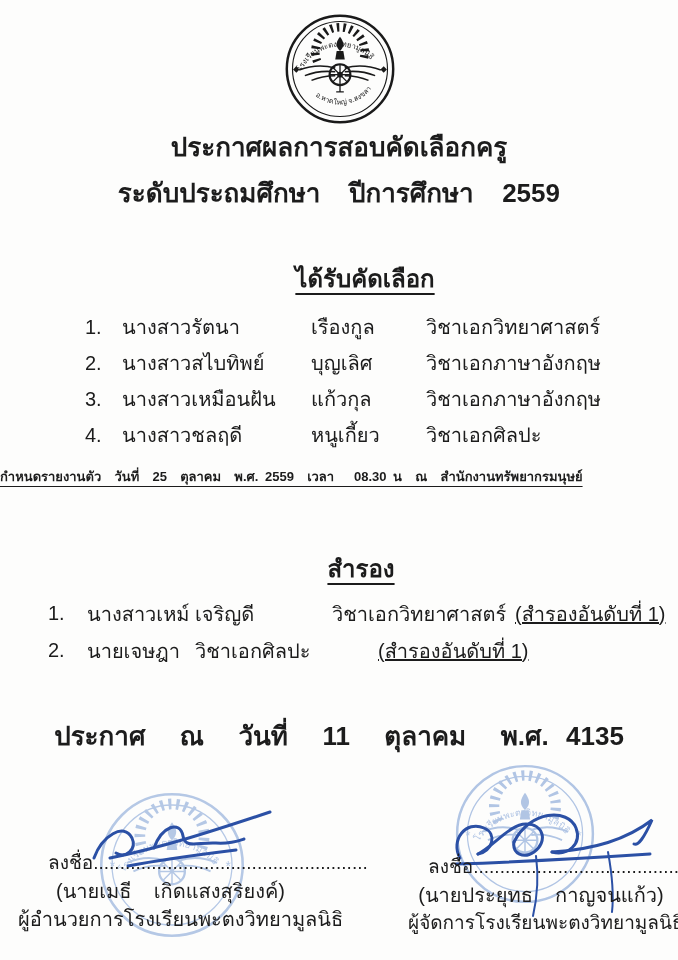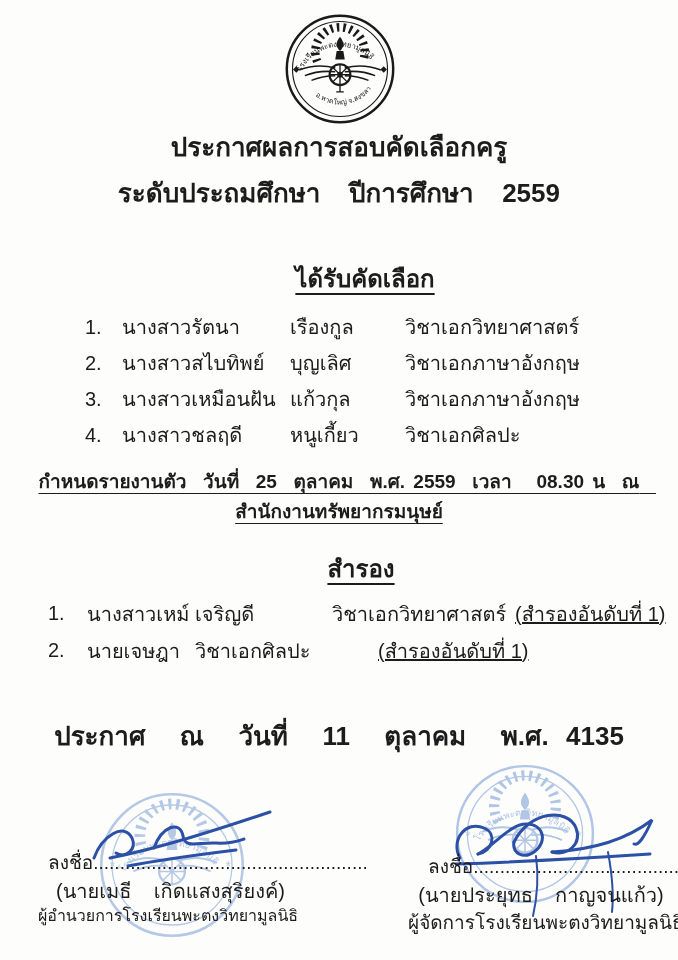--- a/index.html
+++ b/index.html
@@ -19,25 +19,25 @@
   
   .sec-heading{font-size:24px; font-weight:bold; text-align:center;
                text-decoration:underline; text-underline-offset:6px;}
   .selected-heading{left:52px; top:259px; width:626px;}
   .reserve-heading{left:48px; top:549px; width:626px;}
   
   .selected-list{left:0; top:309px; width:678px;}
   .sel-row{display:flex; align-items:center; height:36px; font-size:20px;}
   .sel-no{margin-left:85px; width:37px;}
   .sel-fname{width:168px;}
-  .sel-lname{width:115px;}
+  .sel-lname{width:115px;margin-left:21px;}
   .sel-subject{flex:1;}
   
-  .report-line{left:0; top:466px; width:678px; text-align:center;
-               font-size:19px; font-weight:bold; word-spacing:3px;
+  .report-line{left:0; top:466px; width:678px; text-align:left;
+               font-size:13px; font-weight:bold; word-spacing:3px;
                text-decoration:underline; text-underline-offset:5px;
                white-space:pre-wrap;}
   
   .reserve-list{left:0; top:595px; width:678px;}
   .res-row{display:flex; align-items:center; height:37px; font-size:20px;}
   .res-no{margin-left:48px; width:39px;}
   .res-fname{width:108px;}
   .res-lname{width:137px;}
   .res-subject{width:183px;}
   .res-note{flex:1;text-decoration:underline;}
@@ -49,21 +49,21 @@
   .stamp-left{left:96px; top:790px; width:152px; height:150px;}
   .stamp-right{left:452px; top:762px; width:146px; height:144px;}
   .sig-left{left:80px; top:796px; width:200px; height:85px;}
   .sig-right{left:440px; top:782px; width:225px; height:145px;}
   .signline{font-size:19px; white-space:nowrap;}
   .signline-left{left:48px; top:847px;}
   .signline-right{left:428px; top:851px;}
   .sig-name{font-size:20px; text-align:center; white-space:pre-wrap;}
   .sig-name-left{left:28px; top:875px; width:285px;}
   .sig-name-right{left:412px; top:879px; width:258px;}
-  .sig-role{font-size:16px; text-align:center; white-space:nowrap;}
+  .sig-role{font-size:20px; text-align:center; white-space:nowrap;}
   .sig-role-left{left:18px; top:903px; width:300px;}
   .sig-role-right{left:408px; top:907px; width:262px; font-size:19px;}
   svg{display:block;}
 </style>
 </head>
 <body>
 
 <div class="page">
 
   <svg class="abs emblem" viewBox="0 0 120 120">

